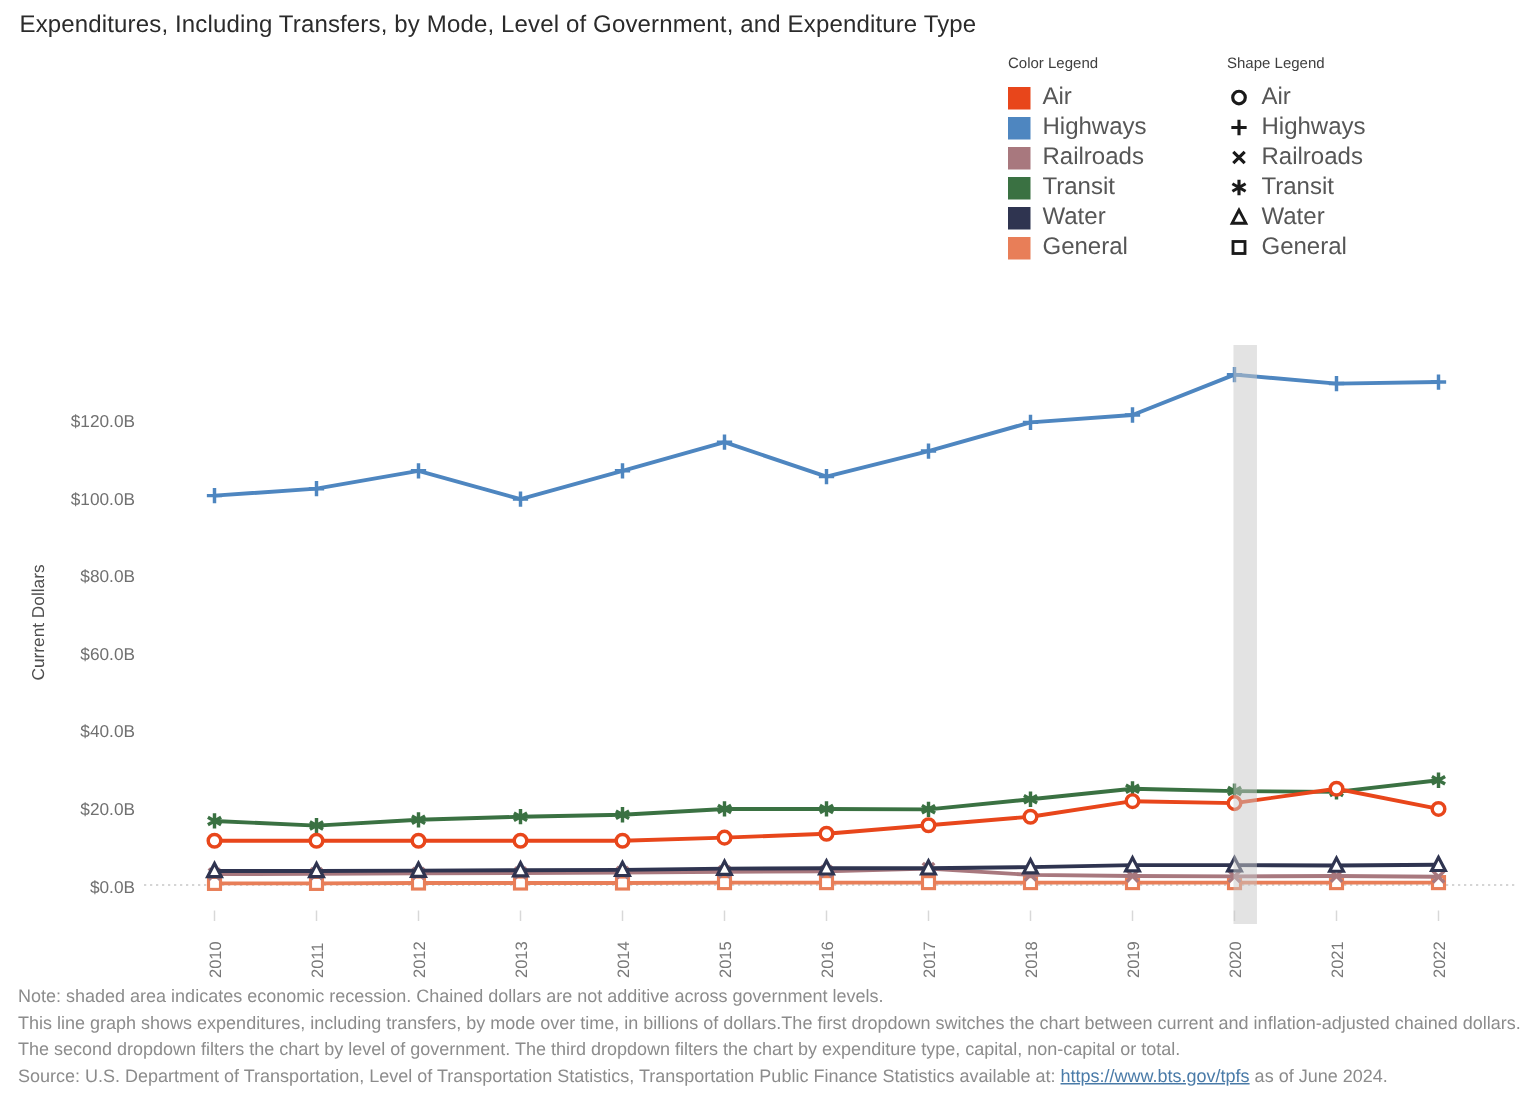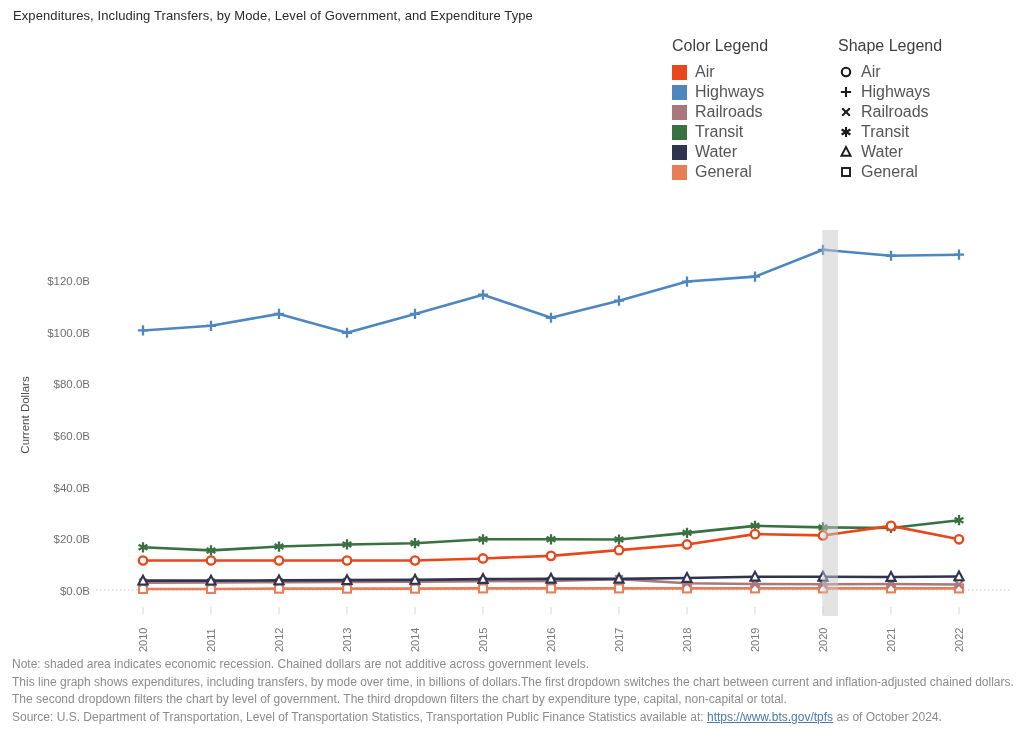--- a/index.html
+++ b/index.html
@@ -2,26 +2,26 @@
 <html><head>
 <meta charset="utf-8">
 <style>
   html,body{margin:0;padding:0;}
   body{
     width:1022px;height:746px;background:#ffffff;overflow:hidden;position:relative;
     font-family:"Liberation Sans", sans-serif;
   }
   .canvas{position:absolute;inset:0;}
   .title{
-    position:absolute;left:13px;top:8px;font-size:13px;color:#2b2b2b;letter-spacing:.1px;
+    position:absolute;left:13px;top:8px;font-size:16px;color:#2b2b2b;letter-spacing:.1px;
   }
   .legend{position:absolute;top:37px;}
   .legend.color{left:672px;width:150px;}
-  .legend.shape{left:838px;width:150px;}
-  .legend-title{font-size:16px;color:#3f3f3f;margin-bottom:7px;}
+  .legend.shape{left:818px;width:150px;}
+  .legend-title{font-size:10px;color:#3f3f3f;margin-bottom:7px;}
   .legend-row{display:flex;align-items:center;height:20px;cursor:pointer;}
   .swatch{width:15px;height:15px;margin-right:8px;flex:0 0 auto;}
   .glyph{width:16px;height:16px;margin-right:7px;flex:0 0 auto;}
   .legend-label{font-size:16px;color:#565656;}
   #chart-svg{position:absolute;left:0;top:0;}
   .footer{
     position:absolute;left:12px;top:656px;width:1002px;
     font-size:12px;line-height:17.5px;color:#8c8c8c;
   }
   .footer p{margin:0;}
@@ -240,15 +240,15 @@
         <path d="M817.9 249.78000000000003H828.1M823 244.68000000000004V254.88000000000002" stroke="#4E86C0" stroke-width="2.3" fill="none"></path>
         <path d="M885.9 255.7255H896.1M891 250.62550000000002V260.82550000000003" stroke="#4E86C0" stroke-width="2.3" fill="none"></path>
         <path d="M953.9 254.69150000000002H964.1M959 249.59150000000002V259.79150000000004" stroke="#4E86C0" stroke-width="2.3" fill="none"></path>
       </g>
       <rect x="822.3200000000006" y="230" width="15.640000000001237" height="386" fill="#c8c8c8" opacity="0.5"></rect>
     </svg>
 
   <div class="footer">
     <p>Note: shaded area indicates economic recession. Chained dollars are not additive across government levels.</p>
     <p>This line graph shows expenditures, including transfers, by mode over time, in billions of dollars.The first dropdown switches the chart between current and inflation-adjusted chained dollars. The second dropdown filters the chart by level of government. The third dropdown filters the chart by expenditure type, capital, non-capital or total.</p>
-    <p><span>Source: U.S. Department of Transportation, Level of Transportation Statistics, Transportation Public Finance Statistics available at: </span><a href="#">https://www.bts.gov/tpfs</a><span> as of October 2024.</span></p>
+    <p><span>Source: U.S. Department of Transportation, Level of Transportation Statistics, Transportation Public Finance Statistics available at: </span><a href="#">https://www.bts.gov/tpfs</a><span> as of June 2024.</span></p>
   </div>
 </div>
 
 </body></html>

